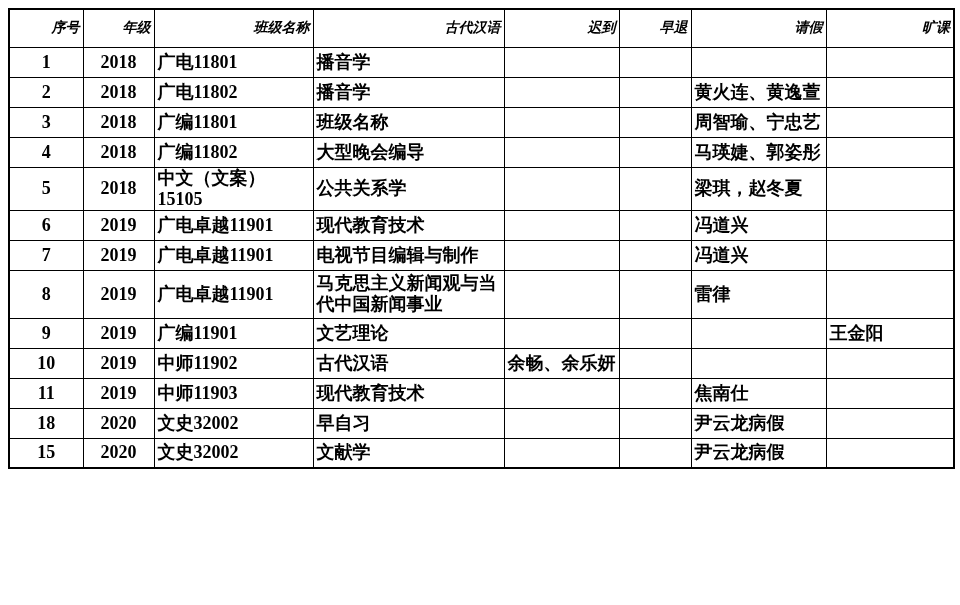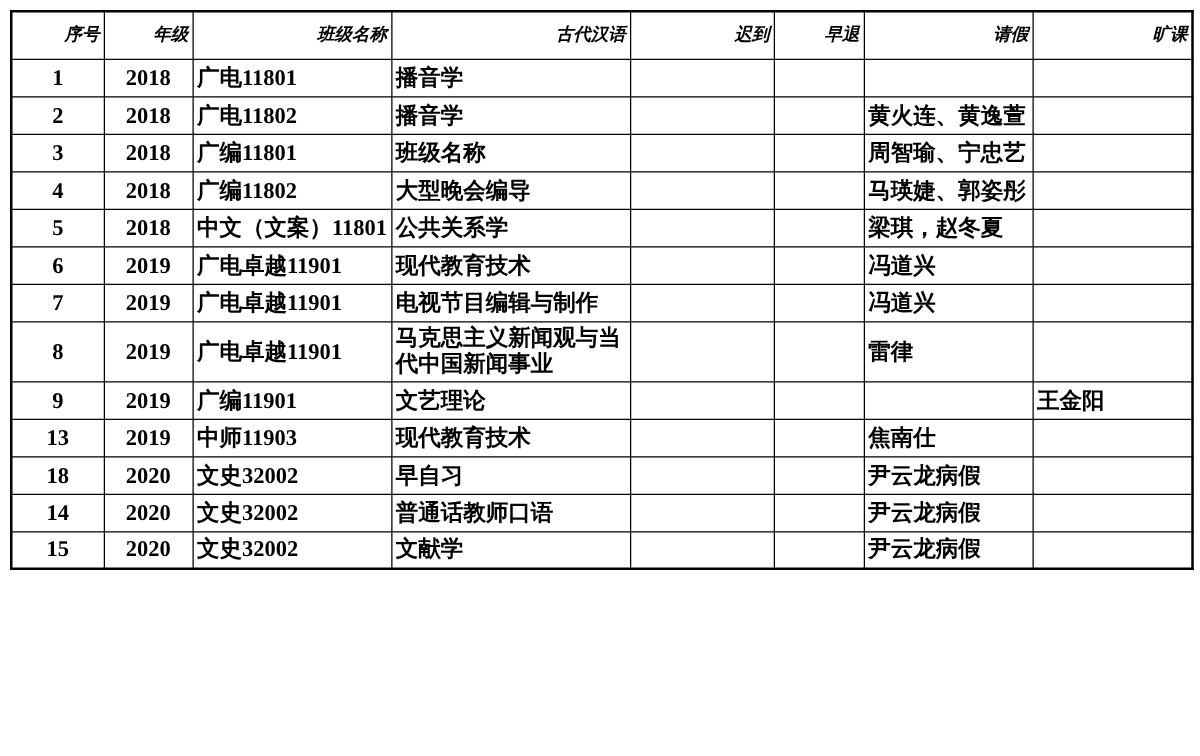--- a/index.html
+++ b/index.html
@@ -112,21 +112,21 @@
         <td>广编11802</td>
         <td>大型晚会编导</td>
         <td></td>
         <td></td>
         <td>马瑛婕、郭姿彤</td>
         <td></td>
       </tr>
       <tr class="data-row">
         <td class="c-center">5</td>
         <td class="c-center">2018</td>
-        <td>中文（文案）11801</td>
+        <td>中文（文案）15105</td>
         <td>公共关系学</td>
         <td></td>
         <td></td>
         <td>梁琪，赵冬夏</td>
         <td></td>
       </tr>
       <tr class="data-row">
         <td class="c-center">6</td>
         <td class="c-center">2019</td>
         <td>广电卓越11901</td>
@@ -160,44 +160,44 @@
         <td class="c-center">9</td>
         <td class="c-center">2019</td>
         <td>广编11901</td>
         <td>文艺理论</td>
         <td></td>
         <td></td>
         <td></td>
         <td>王金阳</td>
       </tr>
       <tr class="data-row">
-        <td class="c-center">13</td>
+        <td class="c-center">10</td>
+        <td class="c-center">2019</td>
+        <td>中师11902</td>
+        <td>古代汉语</td>
+        <td>余畅、余乐妍</td>
+        <td></td>
+        <td></td>
+        <td></td>
+      </tr>
+      <tr class="data-row">
+        <td class="c-center">11</td>
         <td class="c-center">2019</td>
         <td>中师11903</td>
         <td>现代教育技术</td>
         <td></td>
         <td></td>
         <td>焦南仕</td>
         <td></td>
       </tr>
       <tr class="data-row">
         <td class="c-center">18</td>
         <td class="c-center">2020</td>
         <td>文史32002</td>
         <td>早自习</td>
-        <td></td>
-        <td></td>
-        <td>尹云龙病假</td>
-        <td></td>
-      </tr>
-      <tr class="data-row">
-        <td class="c-center">14</td>
-        <td class="c-center">2020</td>
-        <td>文史32002</td>
-        <td>普通话教师口语</td>
         <td></td>
         <td></td>
         <td>尹云龙病假</td>
         <td></td>
       </tr>
       <tr class="data-row">
         <td class="c-center">15</td>
         <td class="c-center">2020</td>
         <td>文史32002</td>
         <td>文献学</td>

